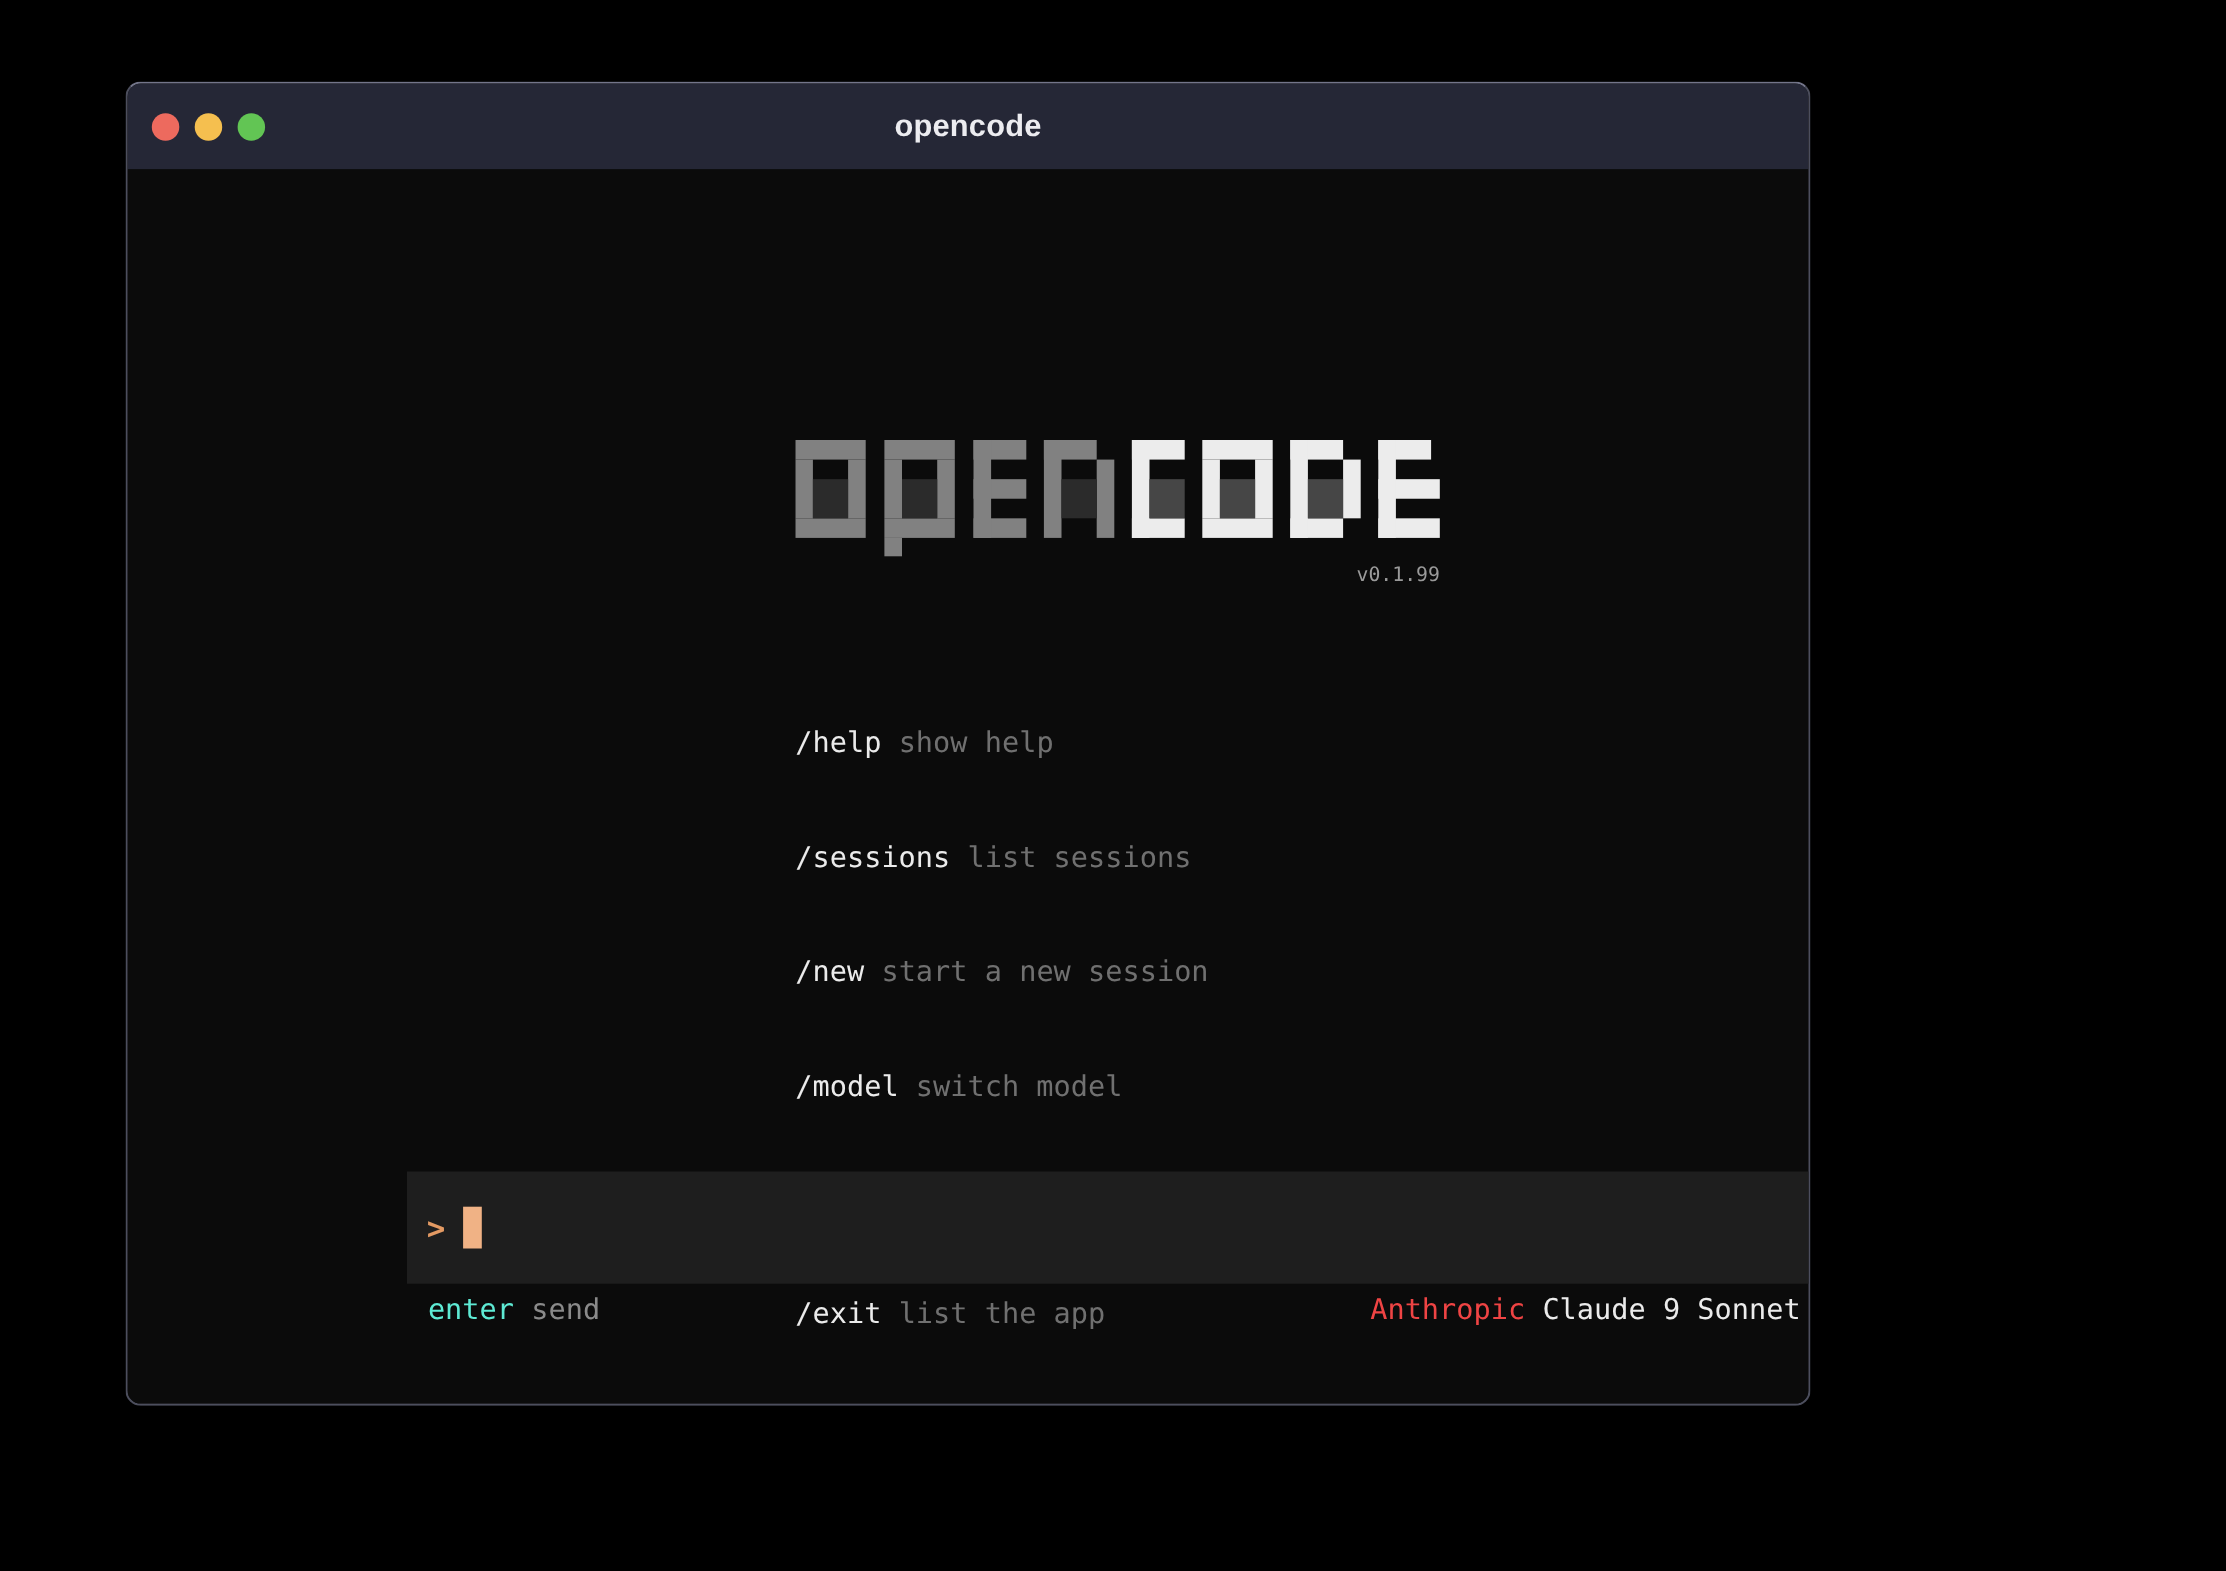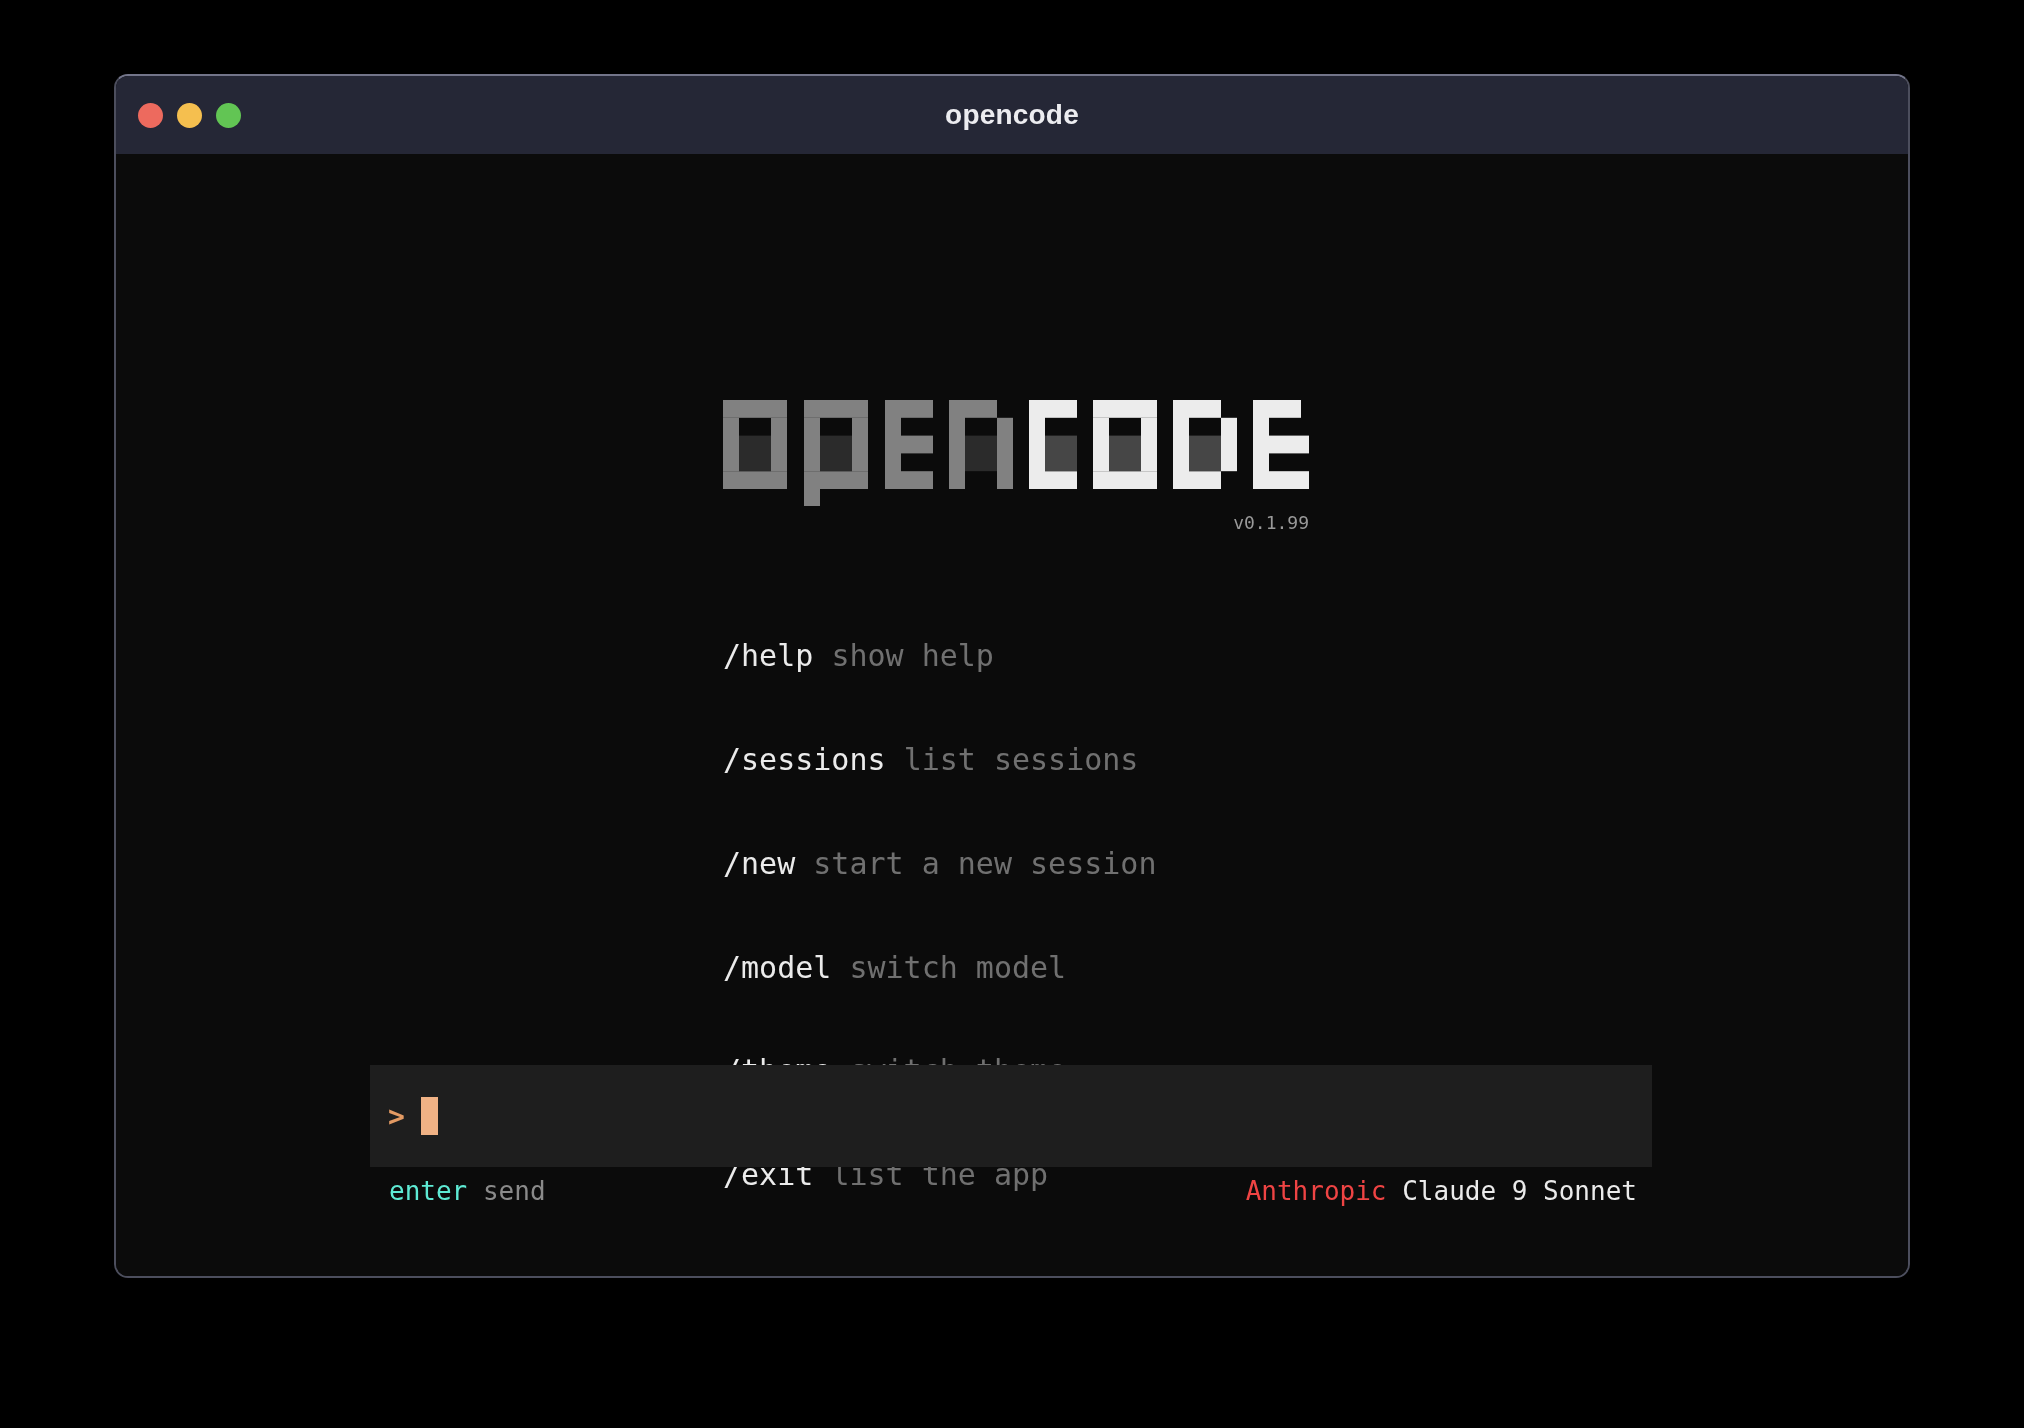--- a/index.html
+++ b/index.html
@@ -1,21 +1,21 @@
 <!DOCTYPE html>
 <html style="--titlebar-bg: #252736; --window-border: #4c4e5d; --content-bg: #0b0b0b; --input-bg: #1e1e1e; --logo-gray: #818181; --logo-white: #ececec; --counter-open: #2b2b2b; --counter-code: #464646; --accent-orange: #e39a63; --cursor: #f0b285; --traffic-red: #ed6a5e; --traffic-yellow: #f5bf4f; --traffic-green: #62c554; --text-bright: #ebebeb; --text-dim: #707070; --text-mid: #9a9a9a;"><head>
 <meta charset="utf-8">
 <style>
   html,body { margin:0; padding:0; background:#000; }
   .page {
     position:relative; width:2024px; height:1428px; background:#000;
     font-family:"DejaVu Sans Mono", monospace;
   }
   .window {
-    position:absolute; left:114px; top:74px; width:1796px; height:1204px;
+    position:absolute; left:114px; top:74px; width:1532px; height:1204px;
     box-sizing:border-box;
     border:2px solid var(--window-border);
     border-top-color:#73758a;
     border-radius:14px;
     overflow:hidden;
     background:var(--content-bg);
     display:flex; flex-direction:column;
   }
   .titlebar {
     height:78px; flex:0 0 78px;
@@ -42,22 +42,22 @@
   .lw { fill:var(--logo-white); }
   .ct-open { fill:var(--counter-open); }
   .ct-code { fill:var(--counter-code); }
 
   .version {
     position:absolute; left:607px; top:358px; width:586px;
     text-align:right; font-size:18px; color:var(--text-mid);
   }
 
   .commands {
-    position:absolute; left:607px; top:416px;
-    font-size:30px; line-height:34.6px; white-space:pre;
+    position:absolute; left:607px; top:436px;
+    font-size:26px; line-height:34.6px; white-space:pre;
   }
   .cmd  { color:var(--text-bright); }
   .desc { color:var(--text-dim); }
 
   .inputbox {
     position:absolute; left:254px; top:911px; width:1282px; height:102px;
     background:var(--input-bg);
     box-sizing:border-box;
     display:flex; align-items:center;
     padding-left:18px;

